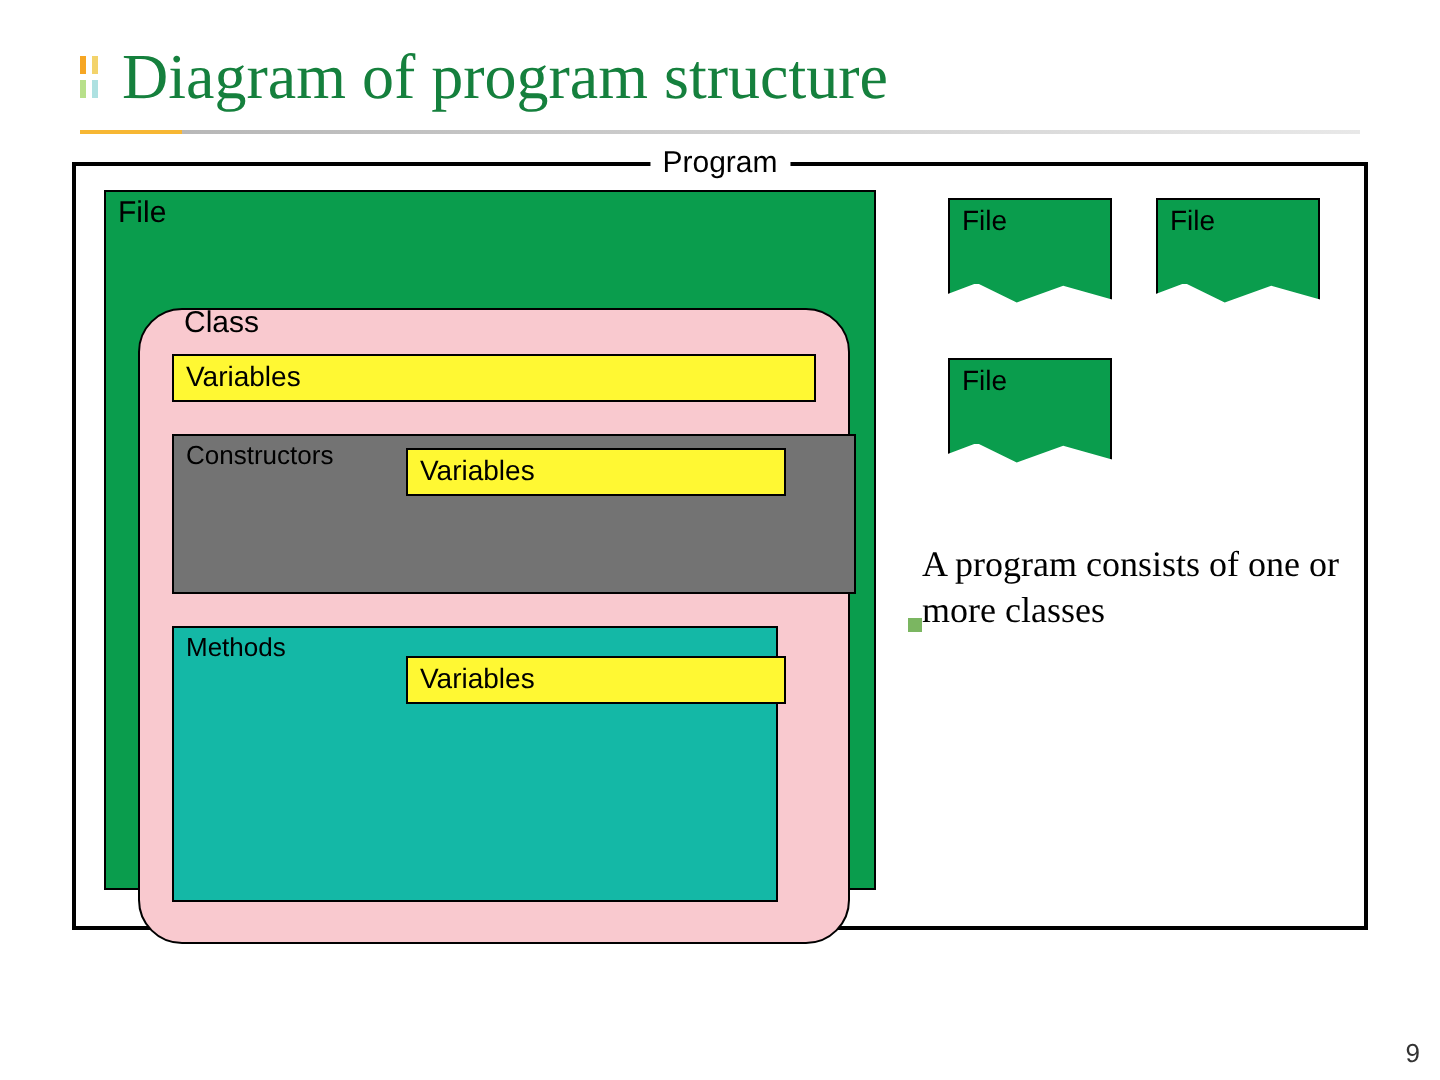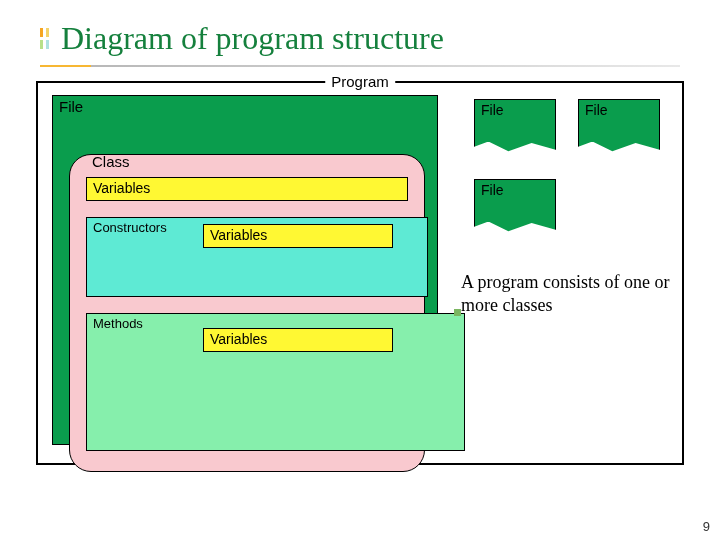--- a/index.html
+++ b/index.html
@@ -10,24 +10,24 @@
   .sq.r1 { display: flex; gap: 3px; }
   .title-text { font-family: "Times New Roman", serif; font-size: 32px; color: #15803d; }
   .title-underline { height: 2px; background: linear-gradient(to right, #f7b733 0%, #f7b733 8%, #b8b8b8 8%, #e8e8e8 100%); margin: 0 40px 0 40px; }
   .main { position: relative; margin: 14px 36px 0 36px; border: 2px solid #000; height: 384px; }
   .prog-legend { position: absolute; top: -10px; left: 50%; transform: translateX(-50%); background: #fff; padding: 0 6px; font-size: 15px; font-weight: normal; }
   .file-block { position: absolute; left: 14px; top: 12px; width: 386px; height: 350px; background: #0a9d4d; border: 1px solid #000; }
   .file-label-main { position: absolute; top: 2px; left: 6px; font-size: 15px; }
   .class-block { position: absolute; left: 16px; top: 22px; width: 356px; height: 318px; background: #f9c9cf; border: 1.5px solid #000; border-radius: 22px; margin-top: 36px; }
   .class-label { position: absolute; top: -2px; left: 22px; font-size: 15px; }
   .variables-box { position: absolute; left: 16px; top: 22px; width: 322px; height: 24px; background: #fff833; border: 1.5px solid #000; font-size: 14px; padding: 2px 6px; }
-  .constructors-box { position: absolute; left: 16px; top: 62px; width: 342px; height: 80px; background: #5eead4; border: 1.5px solid #000; }
+  .constructors-box { position: absolute; left: 16px; top: 62px; width: 342px; height: 80px; background: #737373; border: 1.5px solid #000; }
   .constructors-label { position: absolute; top: 2px; left: 6px; font-size: 13px; }
   .inner-var1 { position: absolute; left: 116px; top: 6px; width: 190px; height: 24px; background: #fff833; border: 1.5px solid #000; font-size: 14px; padding: 2px 6px; }
-  .methods-box { position: absolute; left: 16px; top: 158px; width: 379px; height: 138px; background: #86efac; border: 1.5px solid #000; padding-left: 34px; }
+  .methods-box { position: absolute; left: 16px; top: 158px; width: 303px; height: 138px; background: #14b8a6; border: 1.5px solid #000; padding-left: 34px; }
   .methods-label { position: absolute; top: 2px; left: 6px; font-size: 13px; }
   .inner-var2 { position: absolute; left: 116px; top: 14px; width: 190px; height: 24px; background: #fff833; border: 1.5px solid #000; font-size: 14px; padding: 2px 6px; }
   .file-tab { position: absolute; width: 82px; height: 56px; background: #0a9d4d; border: 1.5px solid #000; }
   .file-tab::after { content:""; position:absolute; bottom:-1.5px; left:-1.5px; right:-1.5px; height:14px; background:#fff; clip-path: polygon(0 100%, 0 40%, 18% 0, 42% 70%, 70% 10%, 100% 60%, 100% 100%); }
   .file-tab .lbl { position:absolute; top:2px; left:6px; font-size:14px; }
   .ft1 { left: 436px; top: 16px; }
   .ft2 { left: 540px; top: 16px; }
   .ft3 { left: 436px; top: 96px; }
   .bullets { position: absolute; left: 416px; top: 188px; width: 224px; }
   .bullet-line { display: flex; align-items: flex-end; margin-bottom: 8px; }

